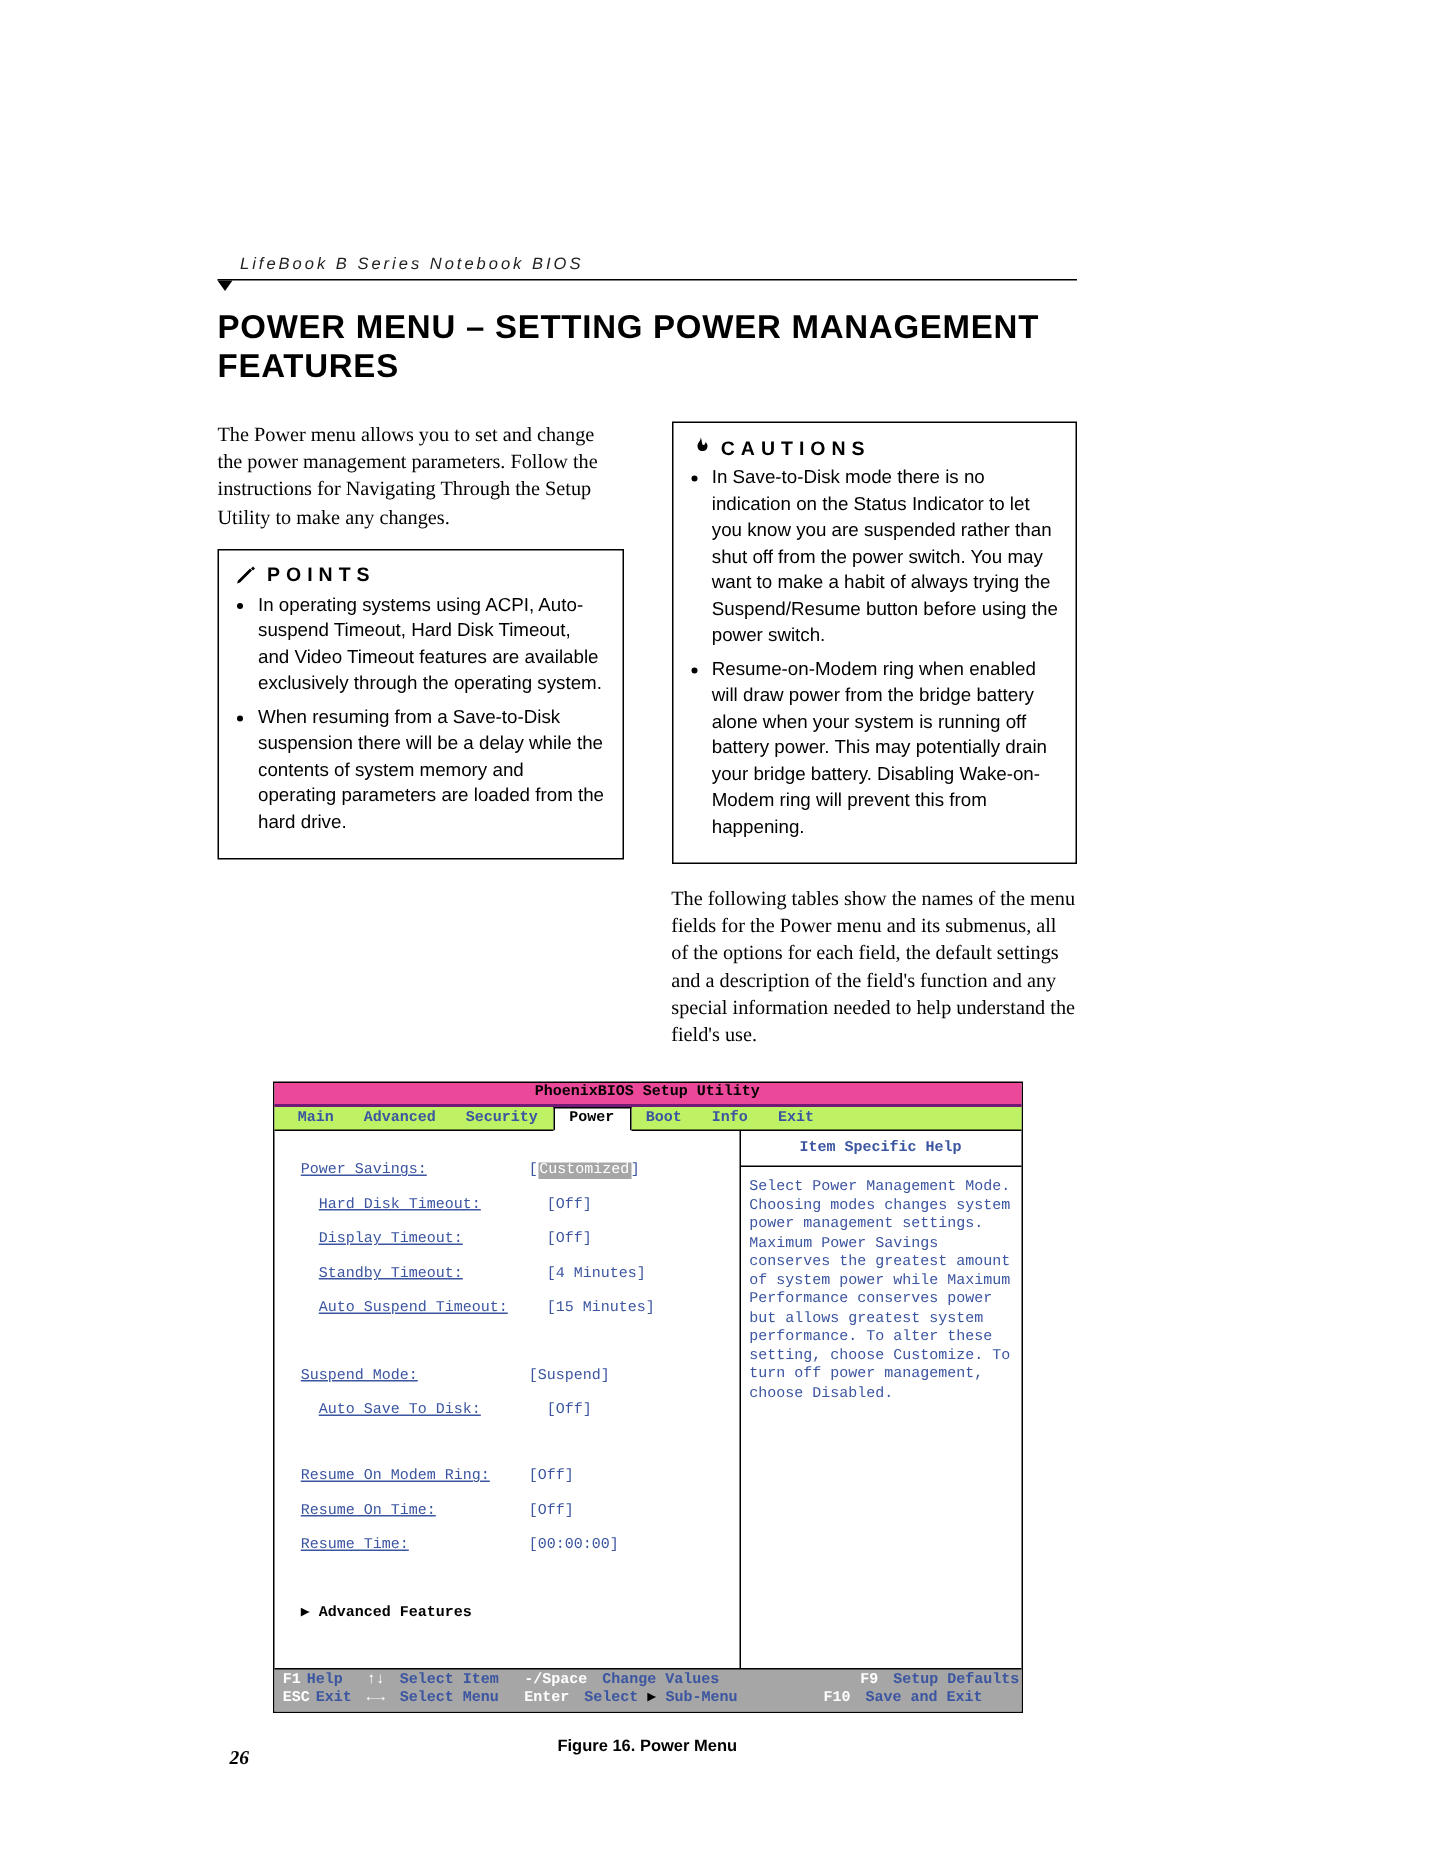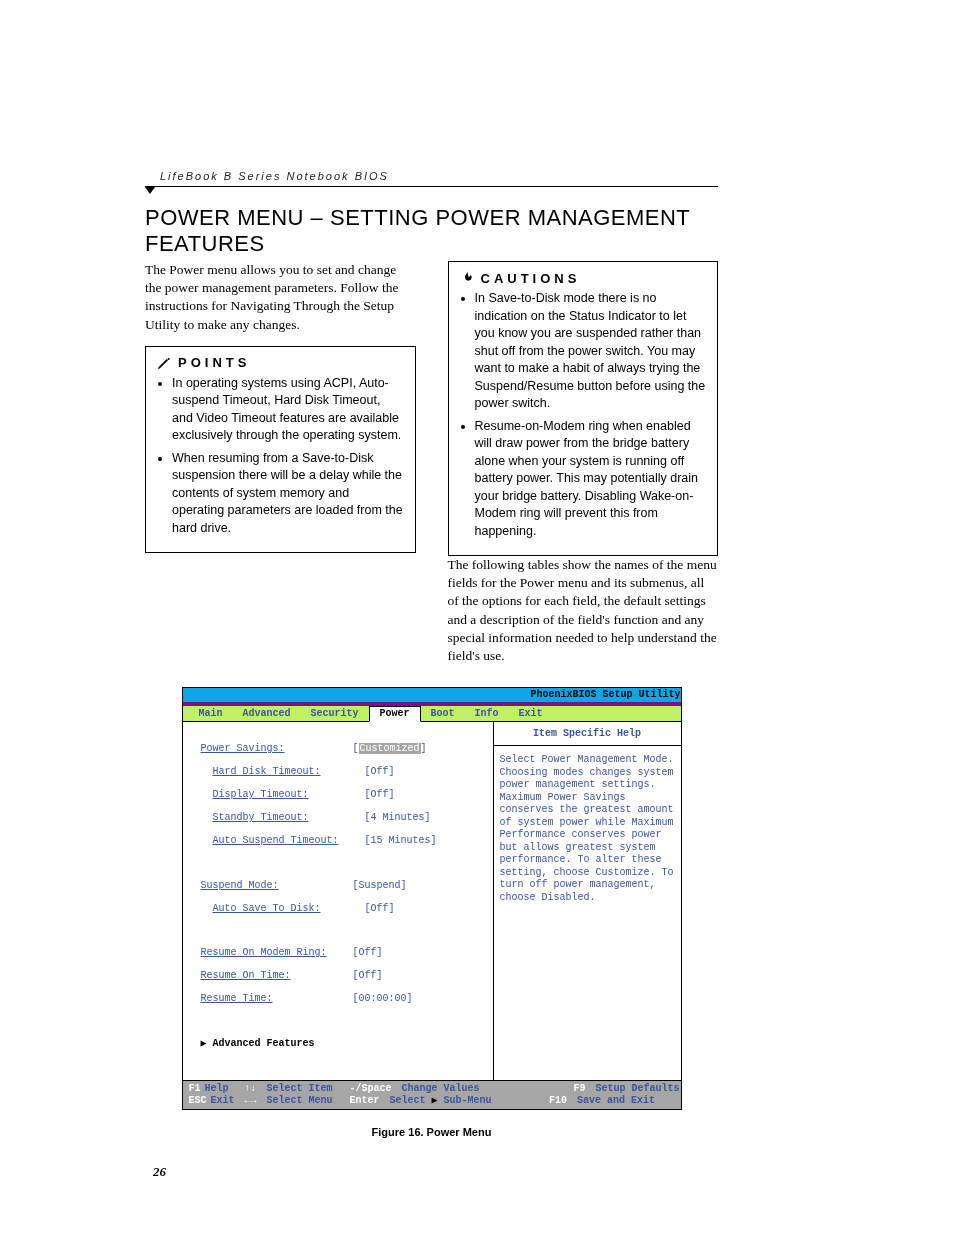--- a/index.html
+++ b/index.html
@@ -36,38 +36,39 @@
     left: 0;
     top: 0;
     width: 0;
     height: 0;
     border-left: 5px solid transparent;
     border-right: 5px solid transparent;
     border-top: 7px solid #000;
   }
   h1.title {
     font-family: "Helvetica Neue", Arial, sans-serif;
-    font-weight: 400;
+    font-weight: 700;
     font-size: 22px;
     letter-spacing: 0.5px;
-    margin: 0 0 4px 0;
+    margin: 0 0 24px 0;
   }
   .cols {
     display: flex;
     gap: 32px;
   }
   .col { flex: 1; min-width: 0; }
   .intro {
     font-size: 13.5px;
     line-height: 1.35;
     margin: 0 0 12px 0;
   }
   .box {
     border: 1px solid #000;
     padding: 8px 10px 10px 10px;
+    margin-bottom: 14px;
   }
   .box-head {
     display: flex;
     align-items: center;
     gap: 6px;
     margin-bottom: 4px;
   }
   .box-head .label {
     font-family: "Helvetica Neue", Arial, sans-serif;
     font-weight: 700;
@@ -94,25 +95,25 @@
     width: 498px;
     font-family: "Courier New", monospace;
     font-size: 10px;
     line-height: 1.15;
     background: #fff;
     border: 1px solid #000;
     position: relative;
     color: #000;
   }
   .bios-title-row {
-    background: #0ea5e9;
-    text-align: right;
+    background: #ec4899;
+    text-align: center;
     font-weight: bold;
     padding: 1px 0;
-    border-bottom: 4px solid #701a75;
+    border-bottom: 2px solid #701a75;
   }
   .bios-tabs {
     display: flex;
     background: #bef264;
     border-bottom: 1px solid #000;
     padding: 0 6px;
     align-items: flex-end;
     height: 15px;
   }
   .bios-tab {

